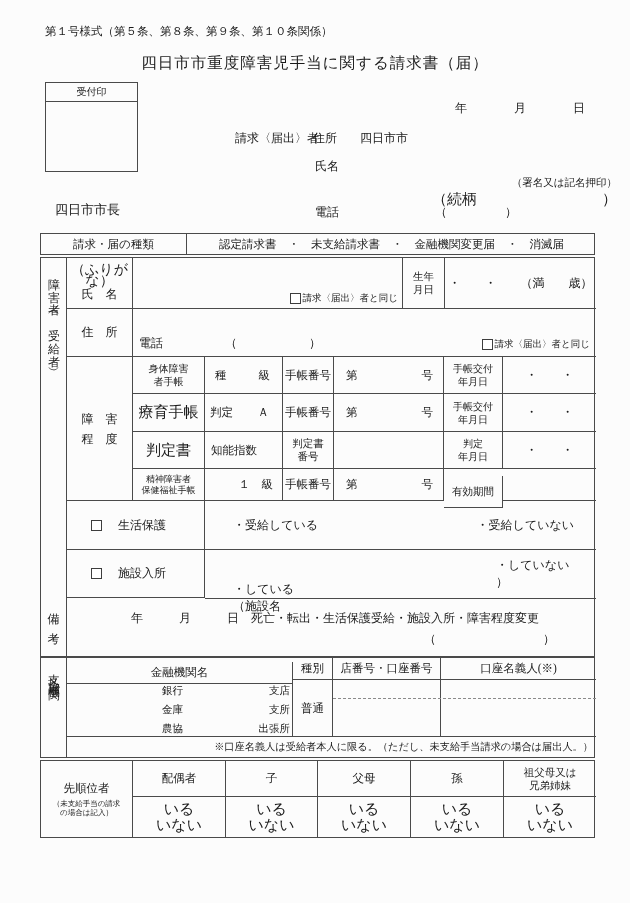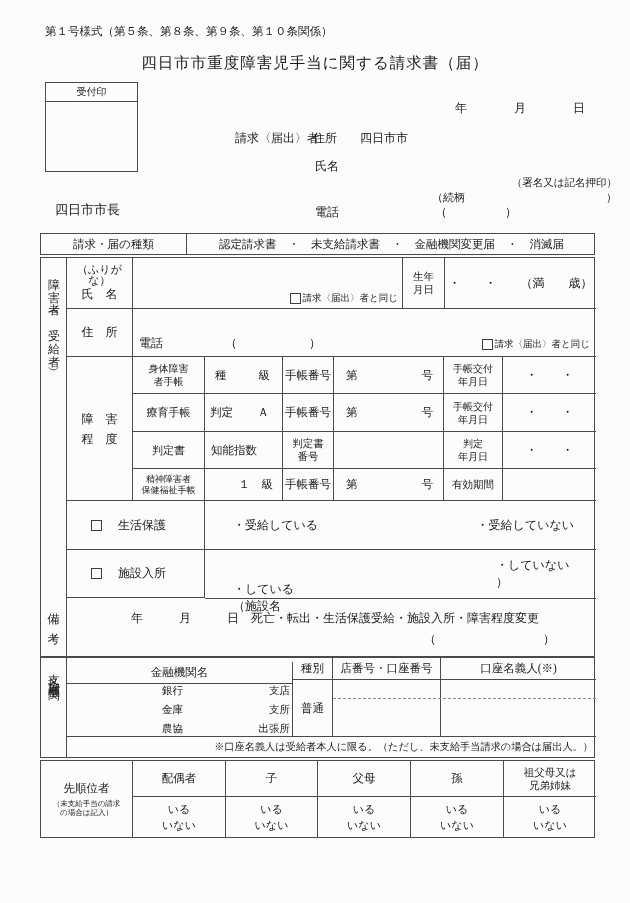--- a/index.html
+++ b/index.html
@@ -9,26 +9,26 @@
   .abs{position:absolute;}
   .t{position:absolute;border:1px solid #4a4a4a;box-sizing:border-box;background:transparent;}
   .c{position:absolute;box-sizing:border-box;}
   .br{border-right:1px solid #4a4a4a;}
   .bb{border-bottom:1px solid #4a4a4a;}
   .cc{display:flex;flex-direction:column;align-items:center;justify-content:center;text-align:center;}
   .rowflex{display:flex;align-items:center;}
   .sb{display:flex;align-items:center;justify-content:space-between;}
   [data-bind]{white-space:pre-line;}
   .fs7{font-size:7.5px;line-height:9.5px;}
-  .fs8{font-size:11px;line-height:11px;}
+  .fs8{font-size:14px;line-height:11px;}
   .fs9{font-size:9px;line-height:11px;}
   .fs95{font-size:9.5px;}
   .fs10{font-size:10px;line-height:13px;}
   .fs105{font-size:10.5px;line-height:13.5px;}
-  .fs11{font-size:11px;}
+  .fs11{font-size:15px;}
   .fs115{font-size:11.5px;}
   .fs12{font-size:12px;}
   .fs13{font-size:13px;}
   .title{font-size:15.5px;letter-spacing:1px;}
   .chk{display:inline-block;width:9px;height:9px;border:1px solid #3d3d3d;background:#fff;flex:0 0 auto;}
   .vside{writing-mode:vertical-rl;text-orientation:mixed;}
   .stamp{border:1px solid #4a4a4a;box-sizing:border-box;}
   .stamp-h{height:18px;border-bottom:1px solid #4a4a4a;display:flex;align-items:center;justify-content:center;font-size:10px;}
   .dash{position:absolute;border-top:1px dashed #8a8a8a;height:0;}
   .lh16{line-height:16.5px;}
@@ -152,21 +152,21 @@
     <div class="c br bb cc fs9" style="left:92px;top:211px;width:72px;height:32px;" data-bind="recipient.grade.seishin.name">精神障害者
 保健福祉手帳</div>
     <div class="c br bb rowflex fs115" style="left:164px;top:211px;width:78px;height:32px;justify-content:flex-end;padding-right:9px;">
       <span data-bind="recipient.grade.seishin.grade_right">１　級</span>
     </div>
     <div class="c br bb cc fs115" style="left:242px;top:211px;width:51px;height:32px;" data-bind="recipient.grade.seishin.no_label">手帳番号</div>
     <div class="c br bb sb fs115" style="left:293px;top:211px;width:110px;height:32px;padding:0 10px 0 12px;">
       <span data-bind="recipient.grade.seishin.no_left">第</span>
       <span data-bind="recipient.grade.seishin.no_right">号</span>
     </div>
-    <div class="c br bb cc fs105" style="left:403px;top:211px;width:59px;height:32px;" data-bind="recipient.grade.seishin.date_label">有効期間</div>
+    <div class="c br bb cc fs105" style="left:403px;top:218px;width:59px;height:32px;" data-bind="recipient.grade.seishin.date_label">有効期間</div>
     <div class="c bb" style="left:462px;top:211px;width:93px;height:32px;"></div>
 
     <div class="c br bb rowflex" style="left:26px;top:243px;width:138px;height:49px;padding-left:24px;gap:16px;">
       <span class="chk"></span>
       <span class="fs12" data-bind="recipient.welfare.label">生活保護</span>
     </div>
     <div class="c bb sb fs12" style="left:164px;top:243px;width:391px;height:49px;padding:0 22px 0 28px;">
       <span data-bind="recipient.welfare.yes">・受給している</span>
       <span data-bind="recipient.welfare.no">・受給していない</span>
     </div>

